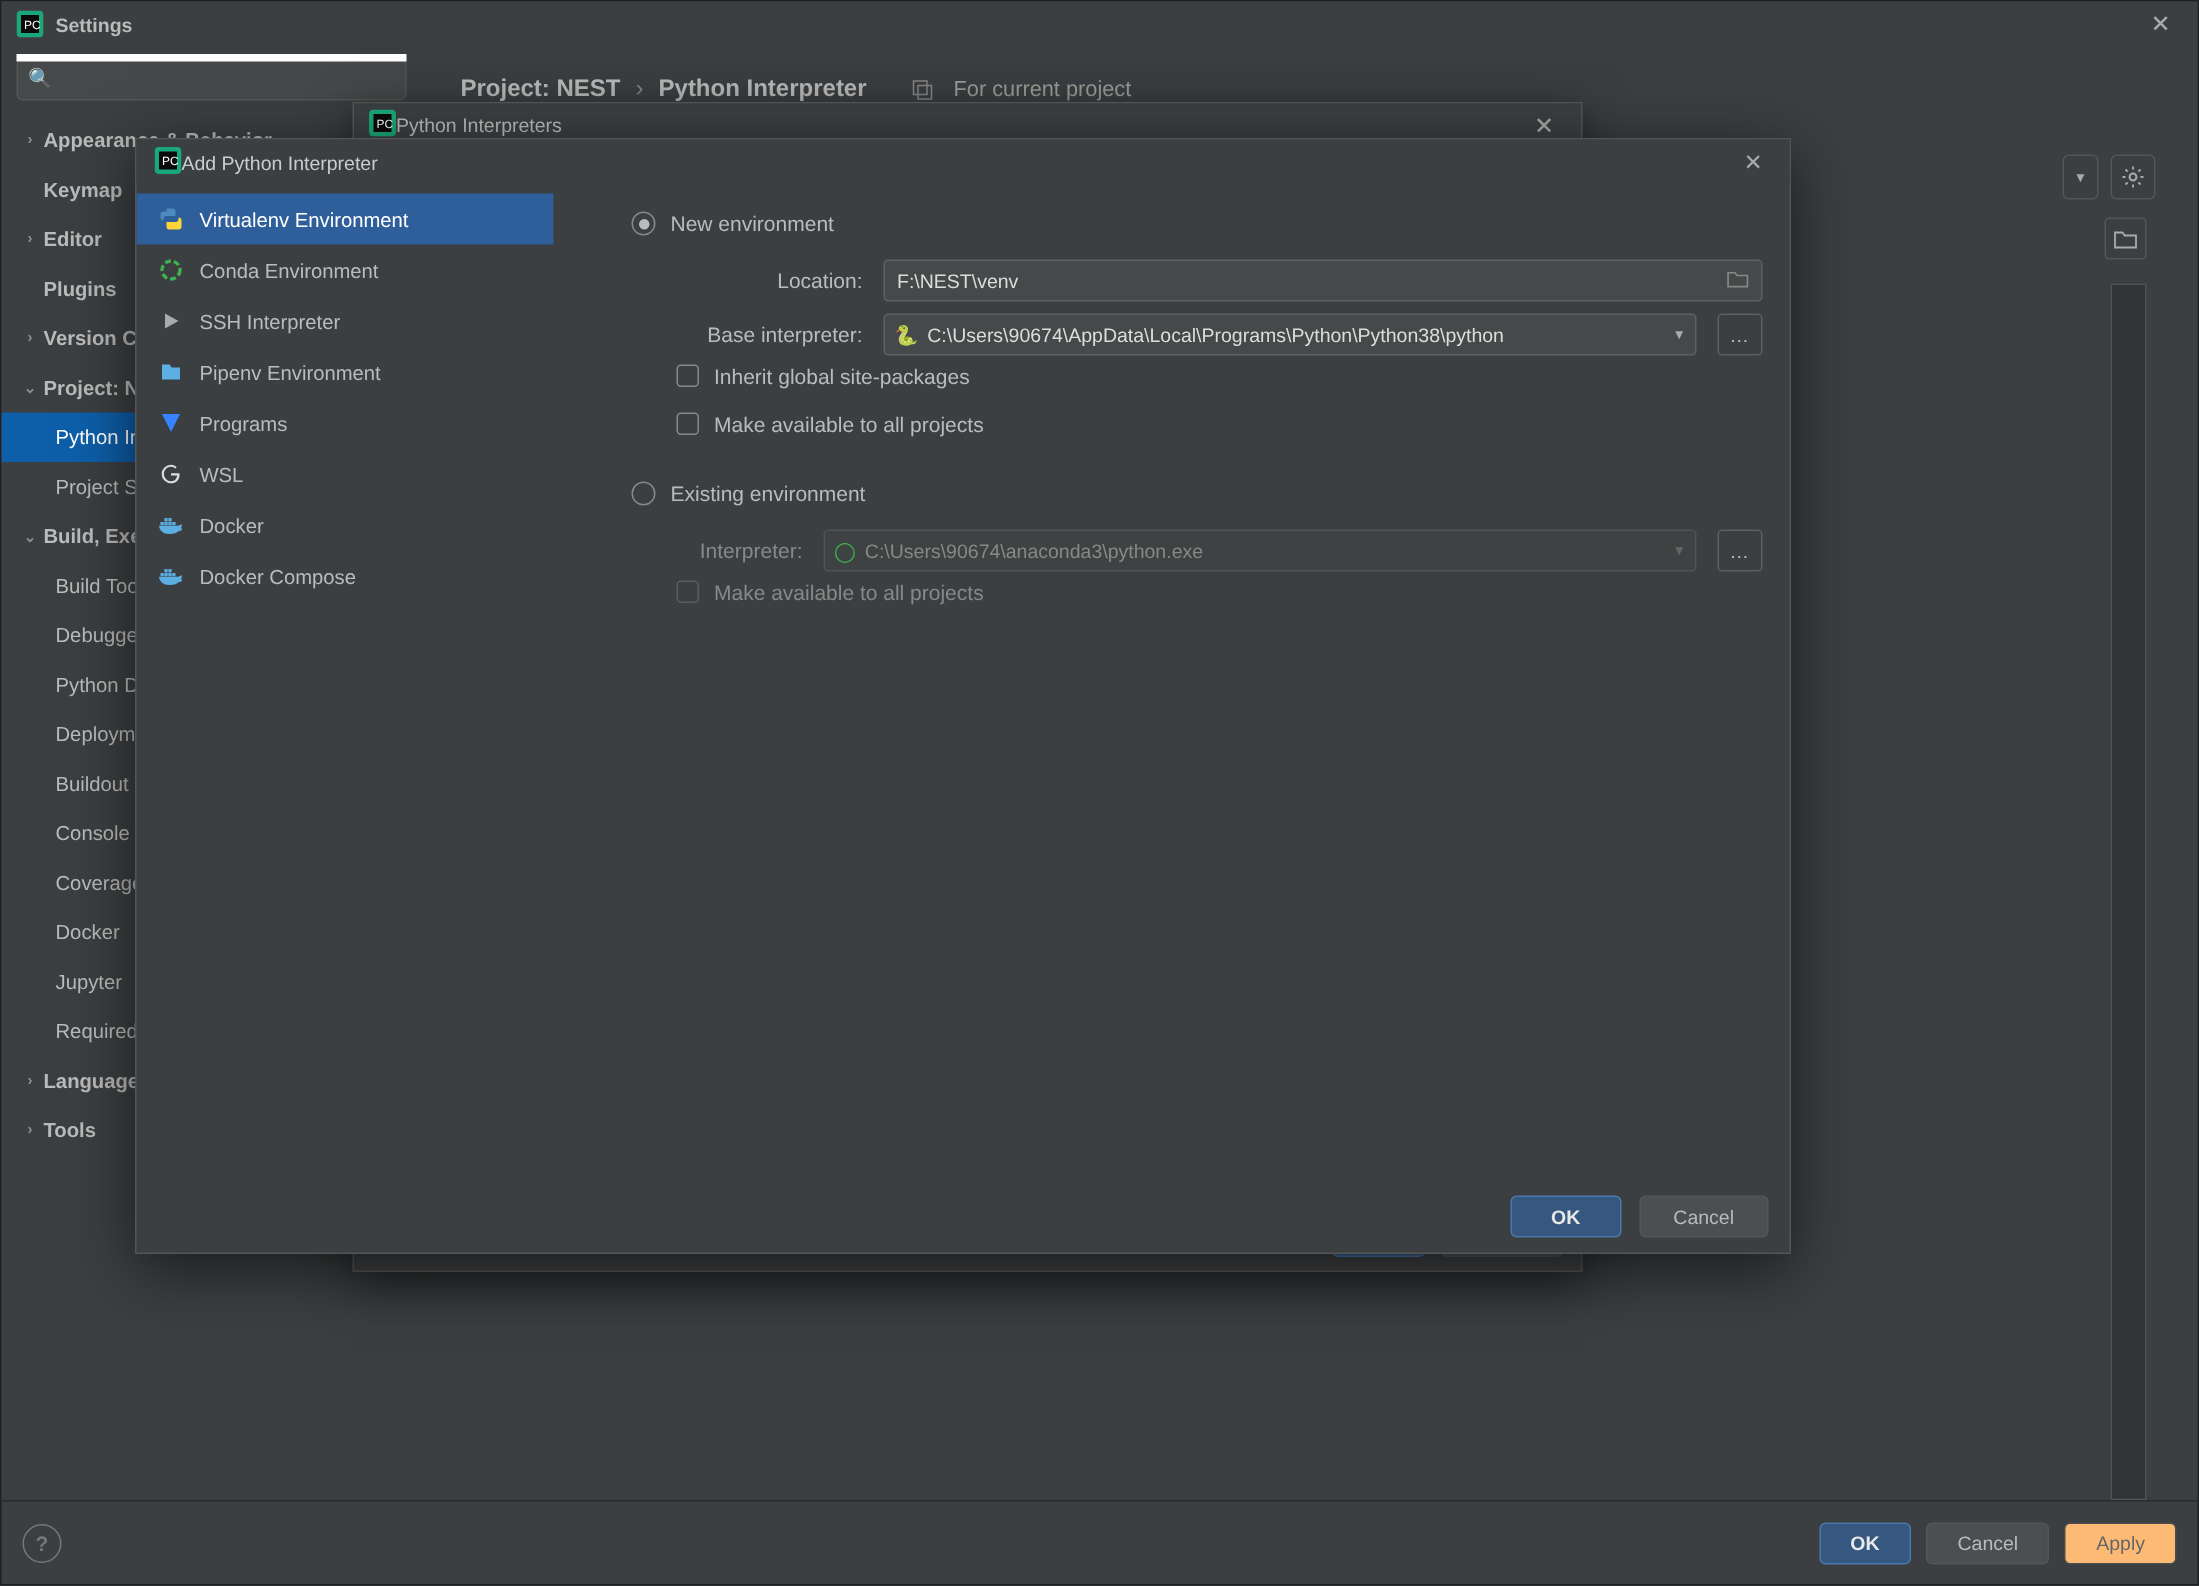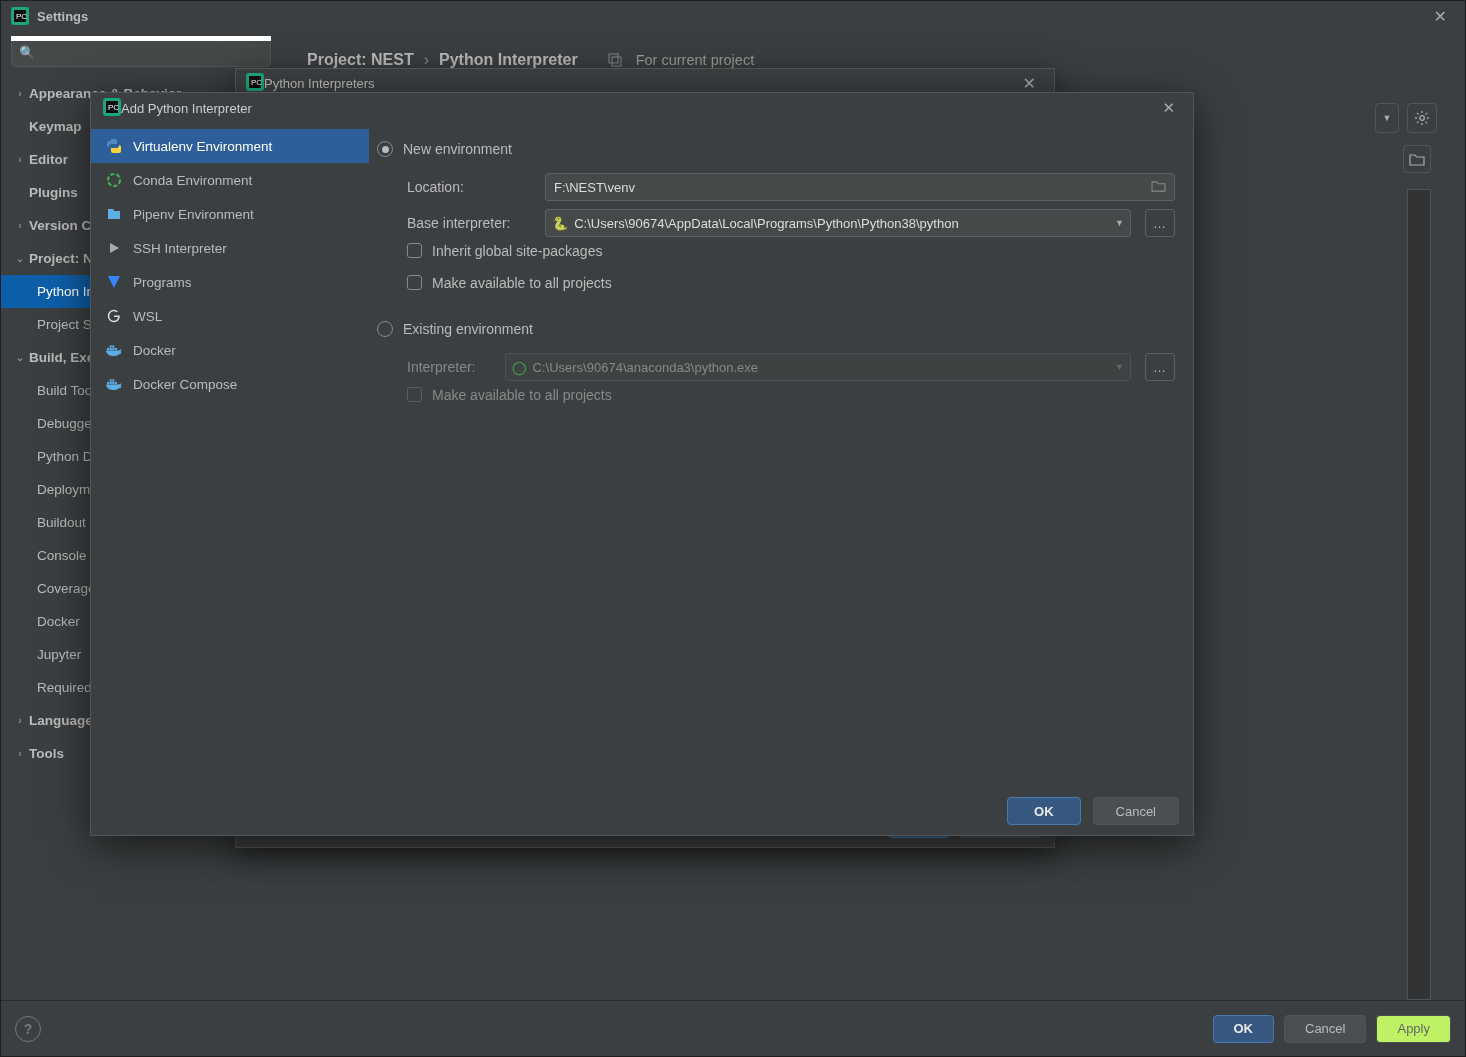--- a/index.html
+++ b/index.html
@@ -34,44 +34,44 @@
 .breadcrumb .hint { color: #9a9f99; font-size: 14.5px; margin-left: 2px; }
 .main-content { flex: 1; position: relative; margin: 0 18px 0 0; }
 .gear-btn { position: absolute; right: 10px; top: 14px; width: 30px; height: 30px; border: 1px solid #555; border-radius: 4px; background: #3c3f41; color: #aaa; display: flex; align-items: center; justify-content: center; cursor: pointer; }
 .folder-btn { position: absolute; right: 16px; top: 56px; width: 28px; height: 28px; border: 1px solid #555; border-radius: 3px; background: #3c3f41; color: #aaa; display: flex; align-items: center; justify-content: center; cursor: pointer; }
 .drop-btn { position: absolute; right: 48px; top: 14px; width: 24px; height: 30px; border: 1px solid #555; border-radius: 4px; background: #3c3f41; color: #aaa; display: flex; align-items: center; justify-content: center; cursor: pointer; font-size: 9px; }
 .big-frame { position: absolute; right: 16px; top: 100px; bottom: 0; width: 24px; border: 1px solid #4f5355; background: #313335; }
 
 .settings-footer { height: 56px; display: flex; align-items: center; padding: 0 14px; gap: 10px; border-top: 1px solid #2b2b2b; }
 .btn { height: 28px; padding: 0 20px; border-radius: 4px; border: 1px solid #555; background: #4b4f51; color: #bbb; cursor: pointer; font-size: 13px; }
 .btn.primary { background: #365880; border-color: #4a79ab; color: #e8e8e8; font-weight: 600; }
-.btn.disabled { color: #666; border-color: #4a4d4f; background: #bef264; cursor: default; }
+.btn.disabled { color: #666; border-color: #4a4d4f; background: #fdba74; cursor: default; }
 .help-icon { width: 26px; height: 26px; border: 1.5px solid #777; border-radius: 50%; color: #777; display: flex; align-items: center; justify-content: center; font-size: 14px; font-weight: 600; cursor: pointer; }
 
 
 .sub-dialog { position: absolute; left: 235px; top: 68px; width: 820px; height: 780px; background: #3c3f41; border: 1px solid #555; box-shadow: 0 8px 30px rgba(0,0,0,.5); display: flex; flex-direction: column; }
 .sub-titlebar { height: 30px; display: flex; align-items: center; padding: 0 10px; background: #3c3f41; border-bottom: 1px solid #323232; }
 .sub-footer { height: 46px; display: flex; align-items: center; justify-content: flex-end; padding: 0 12px; gap: 10px; margin-top: auto; }
 
 
 .add-dialog { position: absolute; left: 90px; top: 92px; width: 1104px; height: 744px; background: #3c3f41; border: 1px solid #555; box-shadow: 0 10px 40px rgba(0,0,0,.6); display: flex; flex-direction: column; }
 .add-titlebar { height: 30px; display: flex; align-items: center; padding: 0 12px; background: #3c3f41; }
 .add-titlebar .close { margin-left: auto; color: #aaa; font-size: 15px; cursor: pointer; padding: 2px 6px; }
-.add-body { flex: 1; display: flex; }
+.add-body { flex: 1; display: flex; gap: 44px; }
 .type-list { width: 278px; padding: 6px 0; }
 .type-item { display: flex; align-items: center; height: 34px; padding: 0 14px; gap: 10px; cursor: pointer; color: #bbb; font-size: 13.5px; }
 .type-item.sel { background: #2e5f9a; color: #fff; }
 .type-icon { width: 18px; height: 18px; display: inline-flex; align-items: center; justify-content: center; font-size: 14px; }
 
 .form { flex: 1; padding: 12px 18px 12px 8px; color: #bbb; }
 .radio-row { display: flex; align-items: center; gap: 10px; height: 28px; margin-bottom: 10px; }
 .radio { width: 16px; height: 16px; border: 1.5px solid #888; border-radius: 50%; display: inline-flex; align-items: center; justify-content: center; }
 .radio.checked::after { content: ""; width: 7px; height: 7px; background: #bbb; border-radius: 50%; }
 .radio-label { font-size: 14px; }
-.field-row { display: flex; align-items: center; margin: 8px 0 2px 30px; gap: 14px; }
+.field-row { display: flex; align-items: center; margin: 8px 0 2px 30px; gap: 14px; text-align: right; }
 .field-label { width: 124px; font-size: 14px; }
 .text-input { flex: 1; height: 28px; background: #45494a; border: 1px solid #5c6164; border-radius: 3px; color: #ddd; padding: 0 8px; font-size: 13px; display: flex; align-items: center; justify-content: space-between; }
 .text-input .inside-folder { color: #888; font-size: 13px; }
 .combo { flex: 1; height: 28px; background: #45494a; border: 1px solid #5c6164; border-radius: 3px; display: flex; align-items: center; padding: 0 6px; gap: 6px; font-size: 13px; color: #ddd; }
 .combo.disabled { color: #888; background: #3f4243; border-color: #4f5355; }
 .combo .dd { margin-left: auto; color: #aaa; font-size: 9px; }
 .ellipsis-btn { width: 30px; height: 28px; border: 1px solid #5c6164; border-radius: 3px; background: #3c3f41; color: #bbb; display: flex; align-items: center; justify-content: center; cursor: pointer; font-size: 13px; letter-spacing: 1px; }
 .check-row { display: flex; align-items: flex-start; gap: 10px; margin: 6px 0 6px 30px; height: 26px; }
 .checkbox { width: 15px; height: 15px; border: 1.5px solid #888; border-radius: 3px; }
 .checkbox.disabled { border-color: #5a5e60; }
@@ -269,33 +269,33 @@
         <div class="type-item">
           <span class="type-icon">
             <svg width="16" height="16" viewBox="0 0 16 16">
               <circle cx="8" cy="8" r="6" fill="none" stroke="#3fb34f" stroke-width="2.2" stroke-dasharray="4 2"></circle>
             </svg>
           </span>
           <span>Conda Environment</span>
         </div>
         <div class="type-item">
           <span class="type-icon">
-            <svg width="16" height="16" viewBox="0 0 16 16">
-              <path d="M2 3h5l1.5 2H14v8H2z" fill="#5caee3"></path>
-            </svg>
-          </span>
-          <span>Pipenv Environment</span>
-        </div>
-        <div class="type-item">
-          <span class="type-icon">
             <svg width="14" height="14" viewBox="0 0 14 14">
               <polygon points="3,2 12,7 3,12" fill="#aaa"></polygon>
             </svg>
           </span>
           <span>SSH Interpreter</span>
+        </div>
+        <div class="type-item">
+          <span class="type-icon">
+            <svg width="16" height="16" viewBox="0 0 16 16">
+              <path d="M2 3h5l1.5 2H14v8H2z" fill="#5caee3"></path>
+            </svg>
+          </span>
+          <span>Pipenv Environment</span>
         </div>
         <div class="type-item">
           <span class="type-icon">
             <svg width="16" height="16" viewBox="0 0 16 16">
               <polygon points="2,2 14,2 8,14" fill="#3682ff"></polygon>
             </svg>
           </span>
           <span>Programs</span>
         </div>
         <div class="type-item">

